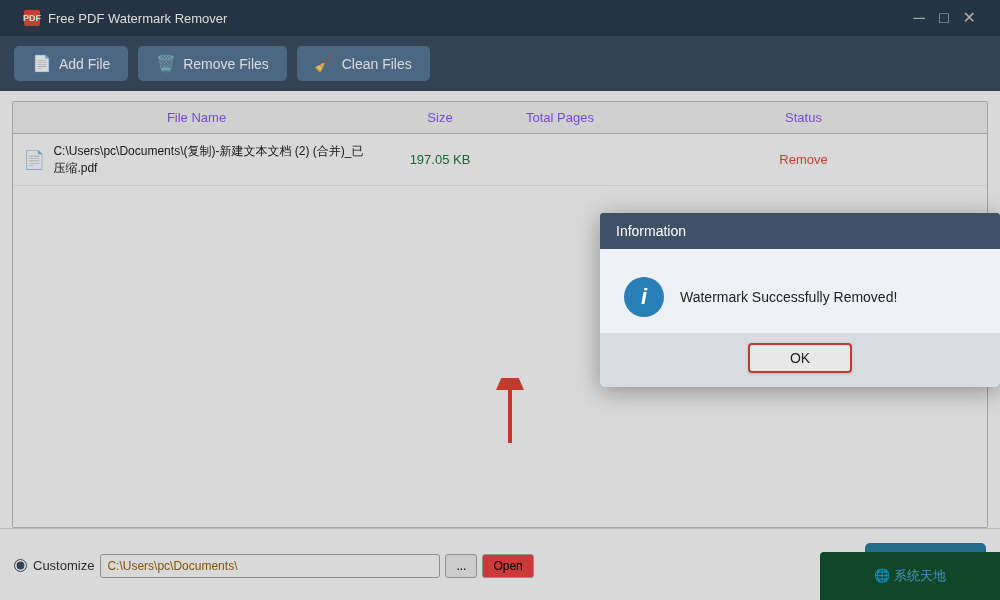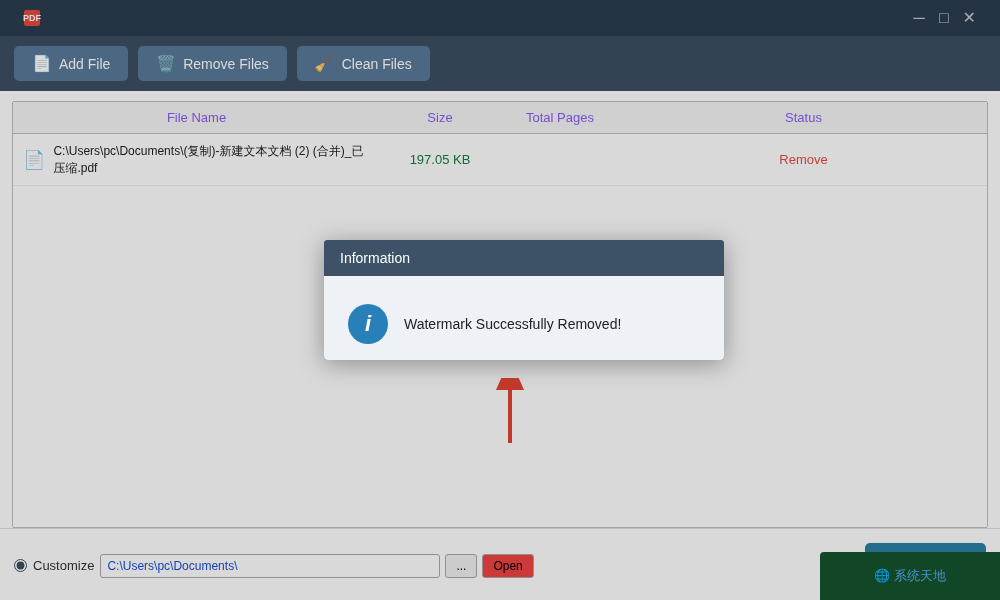--- a/index.html
+++ b/index.html
@@ -186,21 +186,21 @@
       display: flex;
       align-items: center;
       gap: 5px;
     }
     .path-input {
       width: 340px;
       padding: 4px 6px;
       border: 1px solid #aaa;
       border-radius: 3px;
       font-size: 12px;
-      color: #1d4ed8;
+      color: #a16207;
       background: #fff;
     }
     .browse-btn {
       padding: 4px 10px;
       border: 1px solid #aaa;
       border-radius: 3px;
       background: #f0f0f0;
       font-size: 12px;
       cursor: pointer;
     }
@@ -240,21 +240,21 @@
       border-top-left-radius: 4px;
     }
 
     
     .modal-overlay {
       position: absolute;
       top: 0; left: 0; right: 0; bottom: 0;
       background: rgba(0,0,0,0.15);
       display: flex;
       align-items: center;
-      justify-content: center;
+      justify-content: flex-end;
       z-index: 100;
       padding-left: 48px;
     }
     .modal {
       background: #3d5266;
       border-radius: 4px;
       width: 400px;
       overflow: hidden;
       box-shadow: 0 4px 24px rgba(0,0,0,0.35);
       position: relative;
@@ -322,20 +322,21 @@
     }
   </style>
 </head>
 <body>
 
 <div class="title-bar">
   <div class="title-bar-left">
     <div class="title-bar-icon">
       <span>PDF</span>
     </div>
+    <span>Free PDF Watermark Remover</span>
   </div>
   <div class="title-bar-controls">
     <span>─</span>
     <span>□</span>
     <span>✕</span>
   </div>
 </div>
 
 <div class="main-area">
 
@@ -394,20 +395,23 @@
   <div class="modal">
     <div class="modal-header">
       <span>Information</span>
     </div>
     <div class="modal-body">
       <div class="modal-info-icon">
         <span>i</span>
       </div>
       <div class="modal-message">Watermark Successfully Removed!</div>
     </div>
+    <div class="modal-footer">
+      <button class="modal-ok-btn">OK</button>
+    </div>
   </div>
 </div>
 
 <div class="arrow-container">
   <svg class="arrow-svg" viewBox="0 0 60 70" xmlns="http://www.w3.org/2000/svg">
     <defs>
       <marker id="arrowhead" markerWidth="8" markerHeight="7" refX="0" refY="3.5" orient="auto">
         <polygon points="0 0, 8 3.5, 0 7" fill="#c0392b"></polygon>
       </marker>
     </defs>

